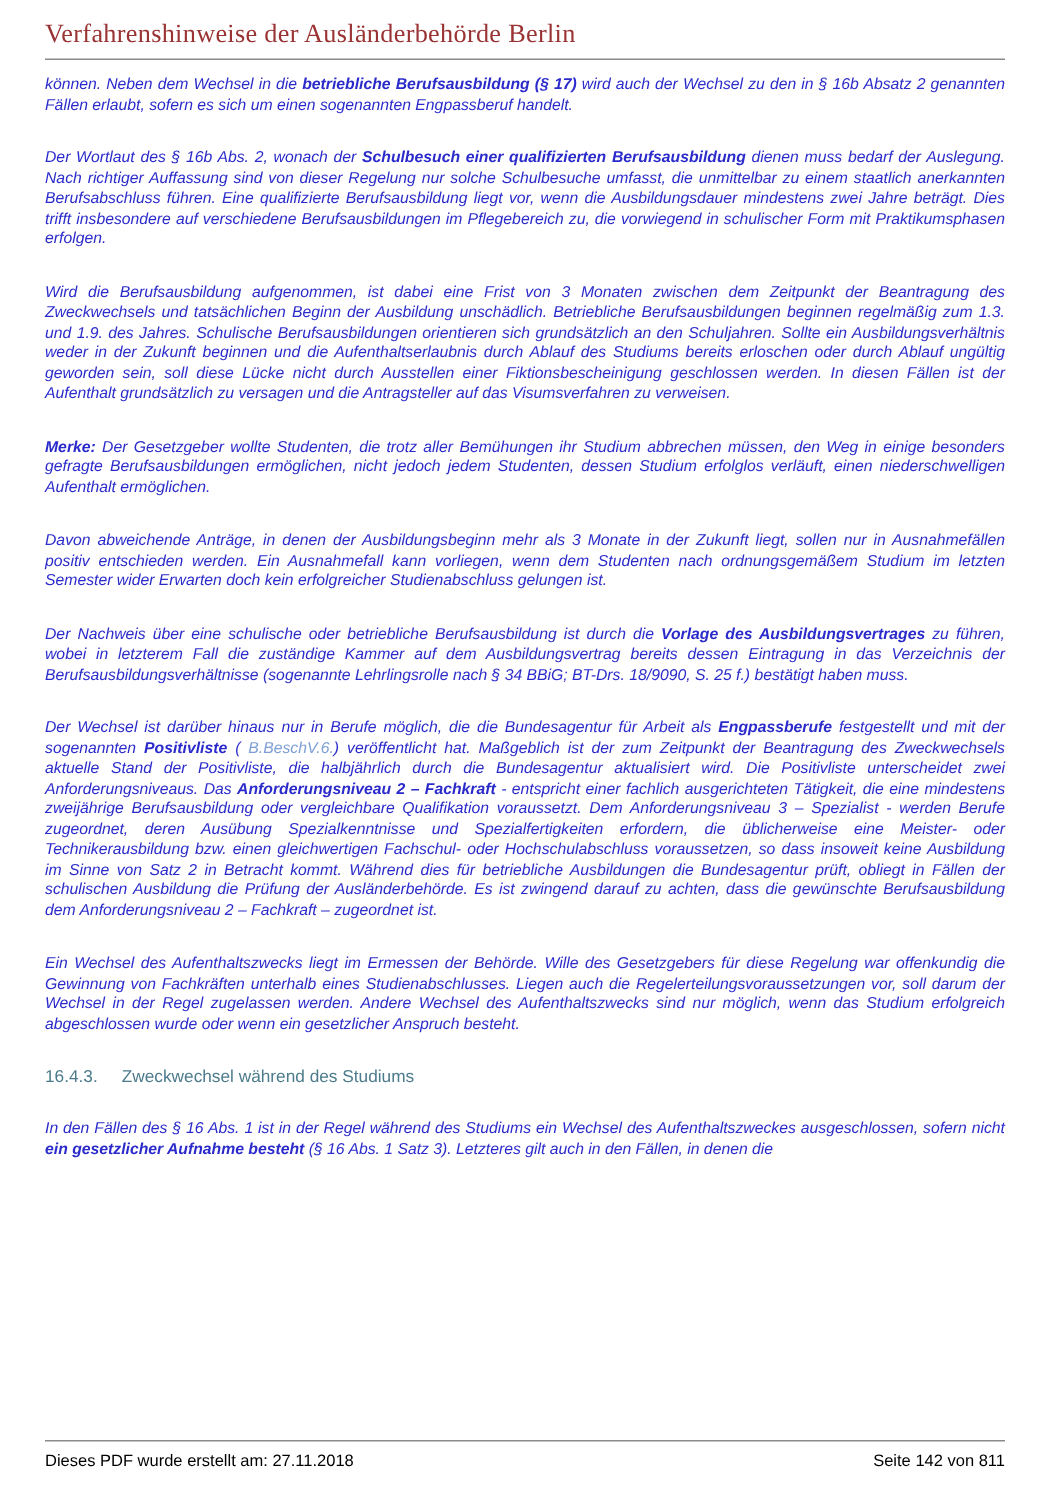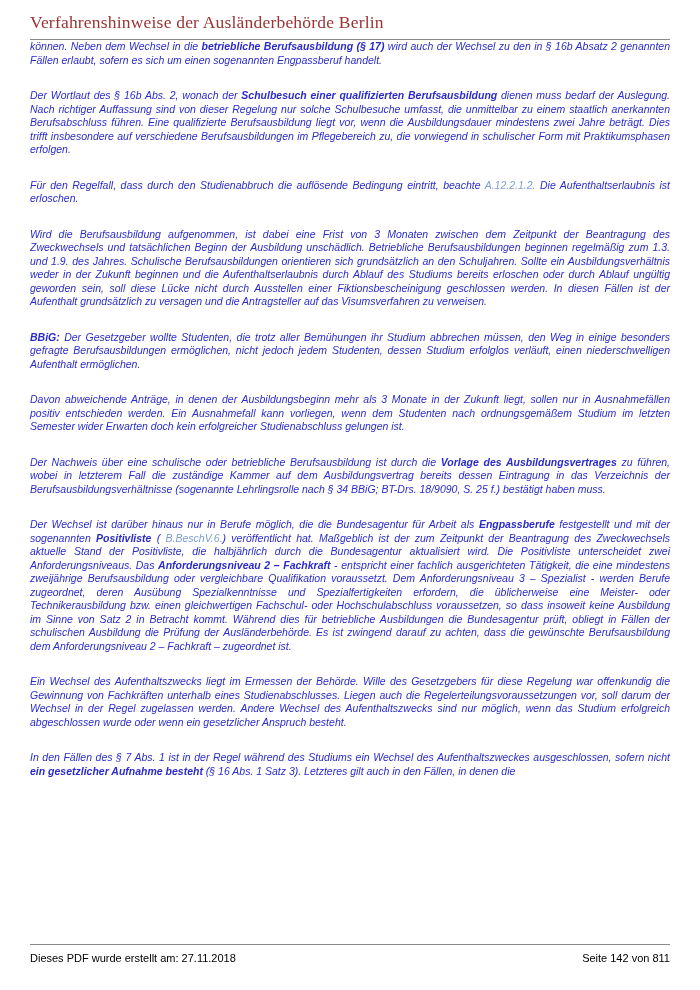--- a/index.html
+++ b/index.html
@@ -21,21 +21,21 @@
     font-weight: normal;
     font-size: 17.5px;
     color: #9a3333;
     letter-spacing: 0.2px;
   }
   .rule {
     border: none;
     border-top: 1px solid #8a8a8a;
     margin-top: 6px;
   }
-  .doc-body { }
+  .doc-body { margin-top: 10px; }
   .para {
     font-size: 10.5px;
     line-height: 13.5px;
     font-style: italic;
     color: #2b2bcb;
     text-align: justify;
     margin-bottom: 22px;
   }
   .para .b { font-weight: bold; }
   .ref-link { color: #7d9fd4; cursor: pointer; }
@@ -44,21 +44,21 @@
     font-weight: normal;
     font-style: normal;
     color: #4c7b8c;
     margin: 2px 0 22px 0;
   }
   .section-heading .num { margin-right: 16px; }
   .doc-footer {
     position: absolute;
     left: 0; right: 0; bottom: 0;
     background: #ffffff;
-    padding: 0 30px 26px 30px;
+    padding: 0 30px 10px 30px;
     margin-top: 36px;
   }
   .footer-rule {
     border: none;
     border-top: 1px solid #8a8a8a;
     margin-bottom: 7px;
   }
   .footer-row {
     display: flex;
     justify-content: space-between;
@@ -72,28 +72,28 @@
 <div class="page">
 
   <header>
     <h1 class="doc-title">Verfahrenshinweise der Ausländerbehörde Berlin</h1>
     <hr class="rule">
   </header>
 
   <main class="doc-body" id="doc-body">
       <p class="para"><span>können. Neben dem Wechsel in die </span><span class="b">betriebliche Berufsausbildung (§ 17)</span><span> wird auch der Wechsel zu den in § 16b Absatz 2 genannten Fällen erlaubt, sofern es sich um einen sogenannten Engpassberuf handelt.</span></p>
       <p class="para"><span>Der Wortlaut des § 16b Abs. 2, wonach der </span><span class="b">Schulbesuch einer qualifizierten Berufsausbildung</span><span> dienen muss bedarf der Auslegung. Nach richtiger Auffassung sind von dieser Regelung nur solche Schulbesuche umfasst, die unmittelbar zu einem staatlich anerkannten Berufsabschluss führen. Eine qualifizierte Berufsausbildung liegt vor, wenn die Ausbildungsdauer mindestens zwei Jahre beträgt. Dies trifft insbesondere auf verschiedene Berufsausbildungen im Pflegebereich zu, die vorwiegend in schulischer Form mit Praktikumsphasen erfolgen.</span></p>
-      <p class="para"><span>Für den Regelfall, dass durch den Studienabbruch die auflösende Bedingung eintritt, beachte </span><span class="ref-link">A.12.2.1.2.</span><span> Die Aufenthaltserlaubnis ist erloschen.</span></p>
       <p class="para"><span>Wird die Berufsausbildung aufgenommen, ist dabei eine Frist von 3 Monaten zwischen dem Zeitpunkt der Beantragung des Zweckwechsels und tatsächlichen Beginn der Ausbildung unschädlich. Betriebliche Berufsausbildungen beginnen regelmäßig zum 1.3. und 1.9. des Jahres. Schulische Berufsausbildungen orientieren sich grundsätzlich an den Schuljahren. Sollte ein Ausbildungsverhältnis weder in der Zukunft beginnen und die Aufenthaltserlaubnis durch Ablauf des Studiums bereits erloschen oder durch Ablauf ungültig geworden sein, soll diese Lücke nicht durch Ausstellen einer Fiktionsbescheinigung geschlossen werden. In diesen Fällen ist der Aufenthalt grundsätzlich zu versagen und die Antragsteller auf das Visumsverfahren zu verweisen.</span></p>
-      <p class="para"><span class="b">BBiG:</span><span> Der Gesetzgeber wollte Studenten, die trotz aller Bemühungen ihr Studium abbrechen müssen, den Weg in einige besonders gefragte Berufsausbildungen ermöglichen, nicht jedoch jedem Studenten, dessen Studium erfolglos verläuft, einen niederschwelligen Aufenthalt ermöglichen.</span></p>
+      <p class="para"><span class="b">Merke:</span><span> Der Gesetzgeber wollte Studenten, die trotz aller Bemühungen ihr Studium abbrechen müssen, den Weg in einige besonders gefragte Berufsausbildungen ermöglichen, nicht jedoch jedem Studenten, dessen Studium erfolglos verläuft, einen niederschwelligen Aufenthalt ermöglichen.</span></p>
       <p class="para"><span>Davon abweichende Anträge, in denen der Ausbildungsbeginn mehr als 3 Monate in der Zukunft liegt, sollen nur in Ausnahmefällen positiv entschieden werden. Ein Ausnahmefall kann vorliegen, wenn dem Studenten nach ordnungsgemäßem Studium im letzten Semester wider Erwarten doch kein erfolgreicher Studienabschluss gelungen ist.</span></p>
       <p class="para"><span>Der Nachweis über eine schulische oder betriebliche Berufsausbildung ist durch die </span><span class="b">Vorlage des Ausbildungsvertrages</span><span> zu führen, wobei in letzterem Fall die zuständige Kammer auf dem Ausbildungsvertrag bereits dessen Eintragung in das Verzeichnis der Berufsausbildungsverhältnisse (sogenannte Lehrlingsrolle nach § 34 BBiG; BT-Drs. 18/9090, S. 25 f.) bestätigt haben muss.</span></p>
       <p class="para"><span>Der Wechsel ist darüber hinaus nur in Berufe möglich, die die Bundesagentur für Arbeit als </span><span class="b">Engpassberufe</span><span> festgestellt und mit der sogenannten </span><span class="b">Positivliste</span><span> ( </span><span class="ref-link">B.BeschV.6.</span><span>) veröffentlicht hat. Maßgeblich ist der zum Zeitpunkt der Beantragung des Zweckwechsels aktuelle Stand der Positivliste, die halbjährlich durch die Bundesagentur aktualisiert wird. Die Positivliste unterscheidet zwei Anforderungsniveaus. Das </span><span class="b">Anforderungsniveau 2 – Fachkraft</span><span> - entspricht einer fachlich ausgerichteten Tätigkeit, die eine mindestens zweijährige Berufsausbildung oder vergleichbare Qualifikation voraussetzt. Dem Anforderungsniveau 3 – Spezialist - werden Berufe zugeordnet, deren Ausübung Spezialkenntnisse und Spezialfertigkeiten erfordern, die üblicherweise eine Meister- oder Technikerausbildung bzw. einen gleichwertigen Fachschul- oder Hochschulabschluss voraussetzen, so dass insoweit keine Ausbildung im Sinne von Satz 2 in Betracht kommt. Während dies für betriebliche Ausbildungen die Bundesagentur prüft, obliegt in Fällen der schulischen Ausbildung die Prüfung der Ausländerbehörde. Es ist zwingend darauf zu achten, dass die gewünschte Berufsausbildung dem Anforderungsniveau 2 – Fachkraft – zugeordnet ist.</span></p>
       <p class="para"><span>Ein Wechsel des Aufenthaltszwecks liegt im Ermessen der Behörde. Wille des Gesetzgebers für diese Regelung war offenkundig die Gewinnung von Fachkräften unterhalb eines Studienabschlusses. Liegen auch die Regelerteilungsvoraussetzungen vor, soll darum der Wechsel in der Regel zugelassen werden. Andere Wechsel des Aufenthaltszwecks sind nur möglich, wenn das Studium erfolgreich abgeschlossen wurde oder wenn ein gesetzlicher Anspruch besteht.</span></p>
-      <p class="para"><span>In den Fällen des § 7 Abs. 1 ist in der Regel während des Studiums ein Wechsel des Aufenthaltszweckes ausgeschlossen, sofern nicht </span><span class="b">ein gesetzlicher Aufnahme besteht</span><span> (§ 16 Abs. 1 Satz 3). Letzteres gilt auch in den Fällen, in denen die</span></p>
+      <h2 class="section-heading"><span class="num">16.4.3.</span><span>Zweckwechsel während des Studiums</span></h2>
+      <p class="para"><span>In den Fällen des § 16 Abs. 1 ist in der Regel während des Studiums ein Wechsel des Aufenthaltszweckes ausgeschlossen, sofern nicht </span><span class="b">ein gesetzlicher Aufnahme besteht</span><span> (§ 16 Abs. 1 Satz 3). Letzteres gilt auch in den Fällen, in denen die</span></p>
     </main>
 
   <footer class="doc-footer">
     <hr class="footer-rule">
     <div class="footer-row">
       <span>Dieses PDF wurde erstellt am: 27.11.2018</span>
       <span>Seite 142 von 811</span>
     </div>
   </footer>
 

